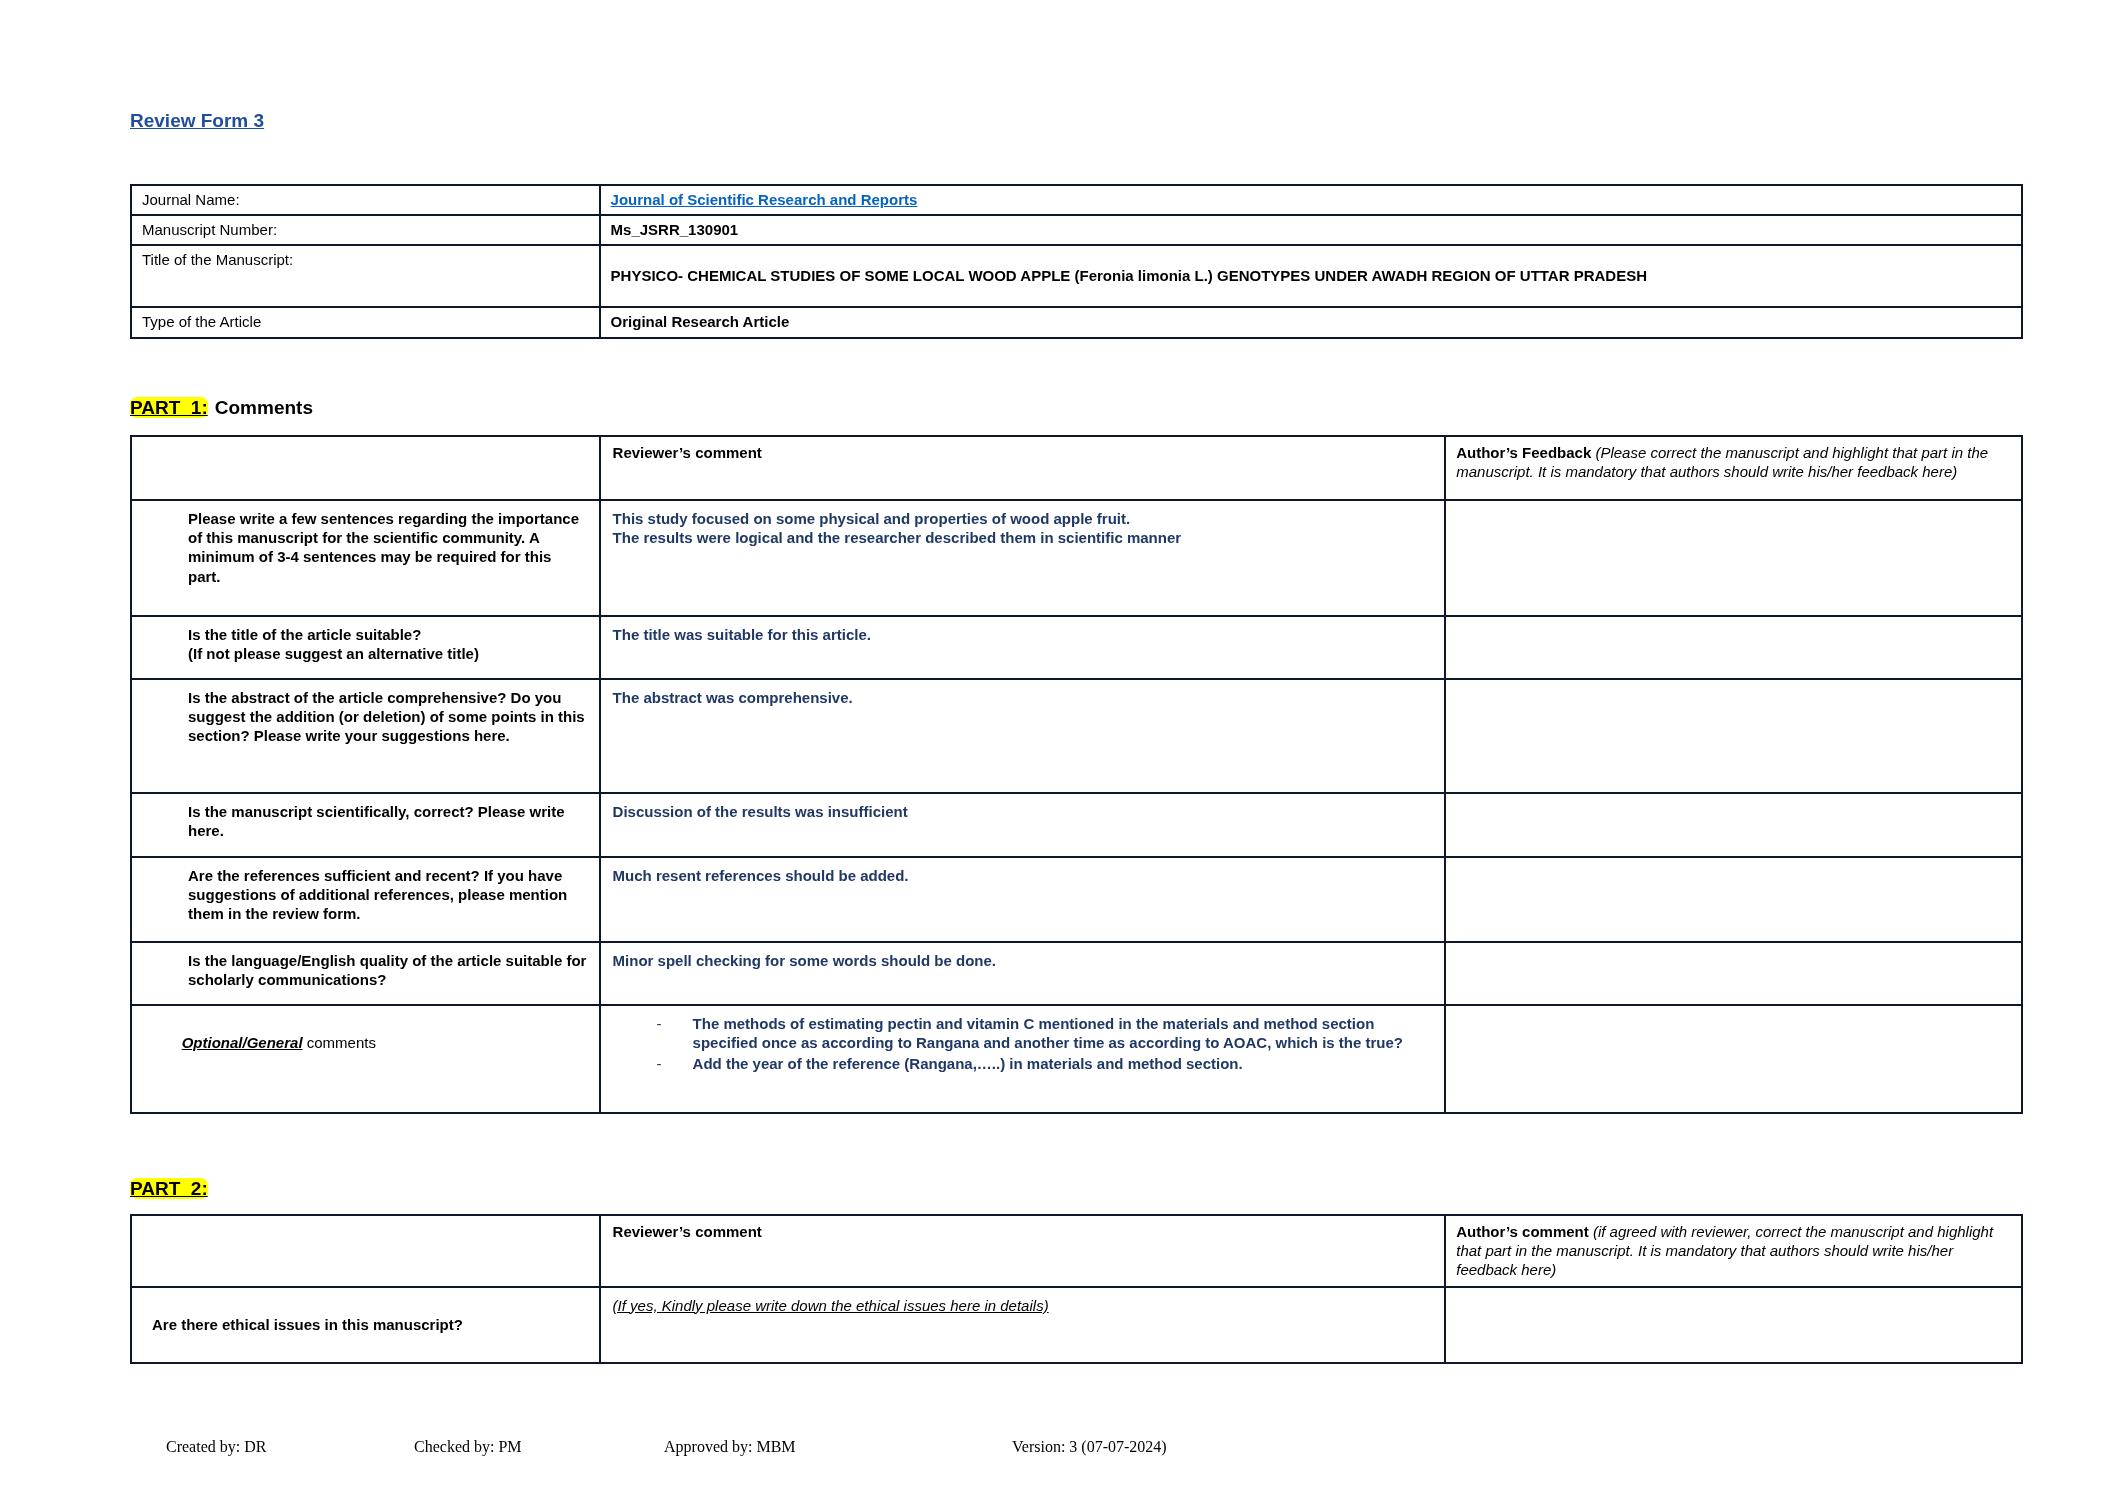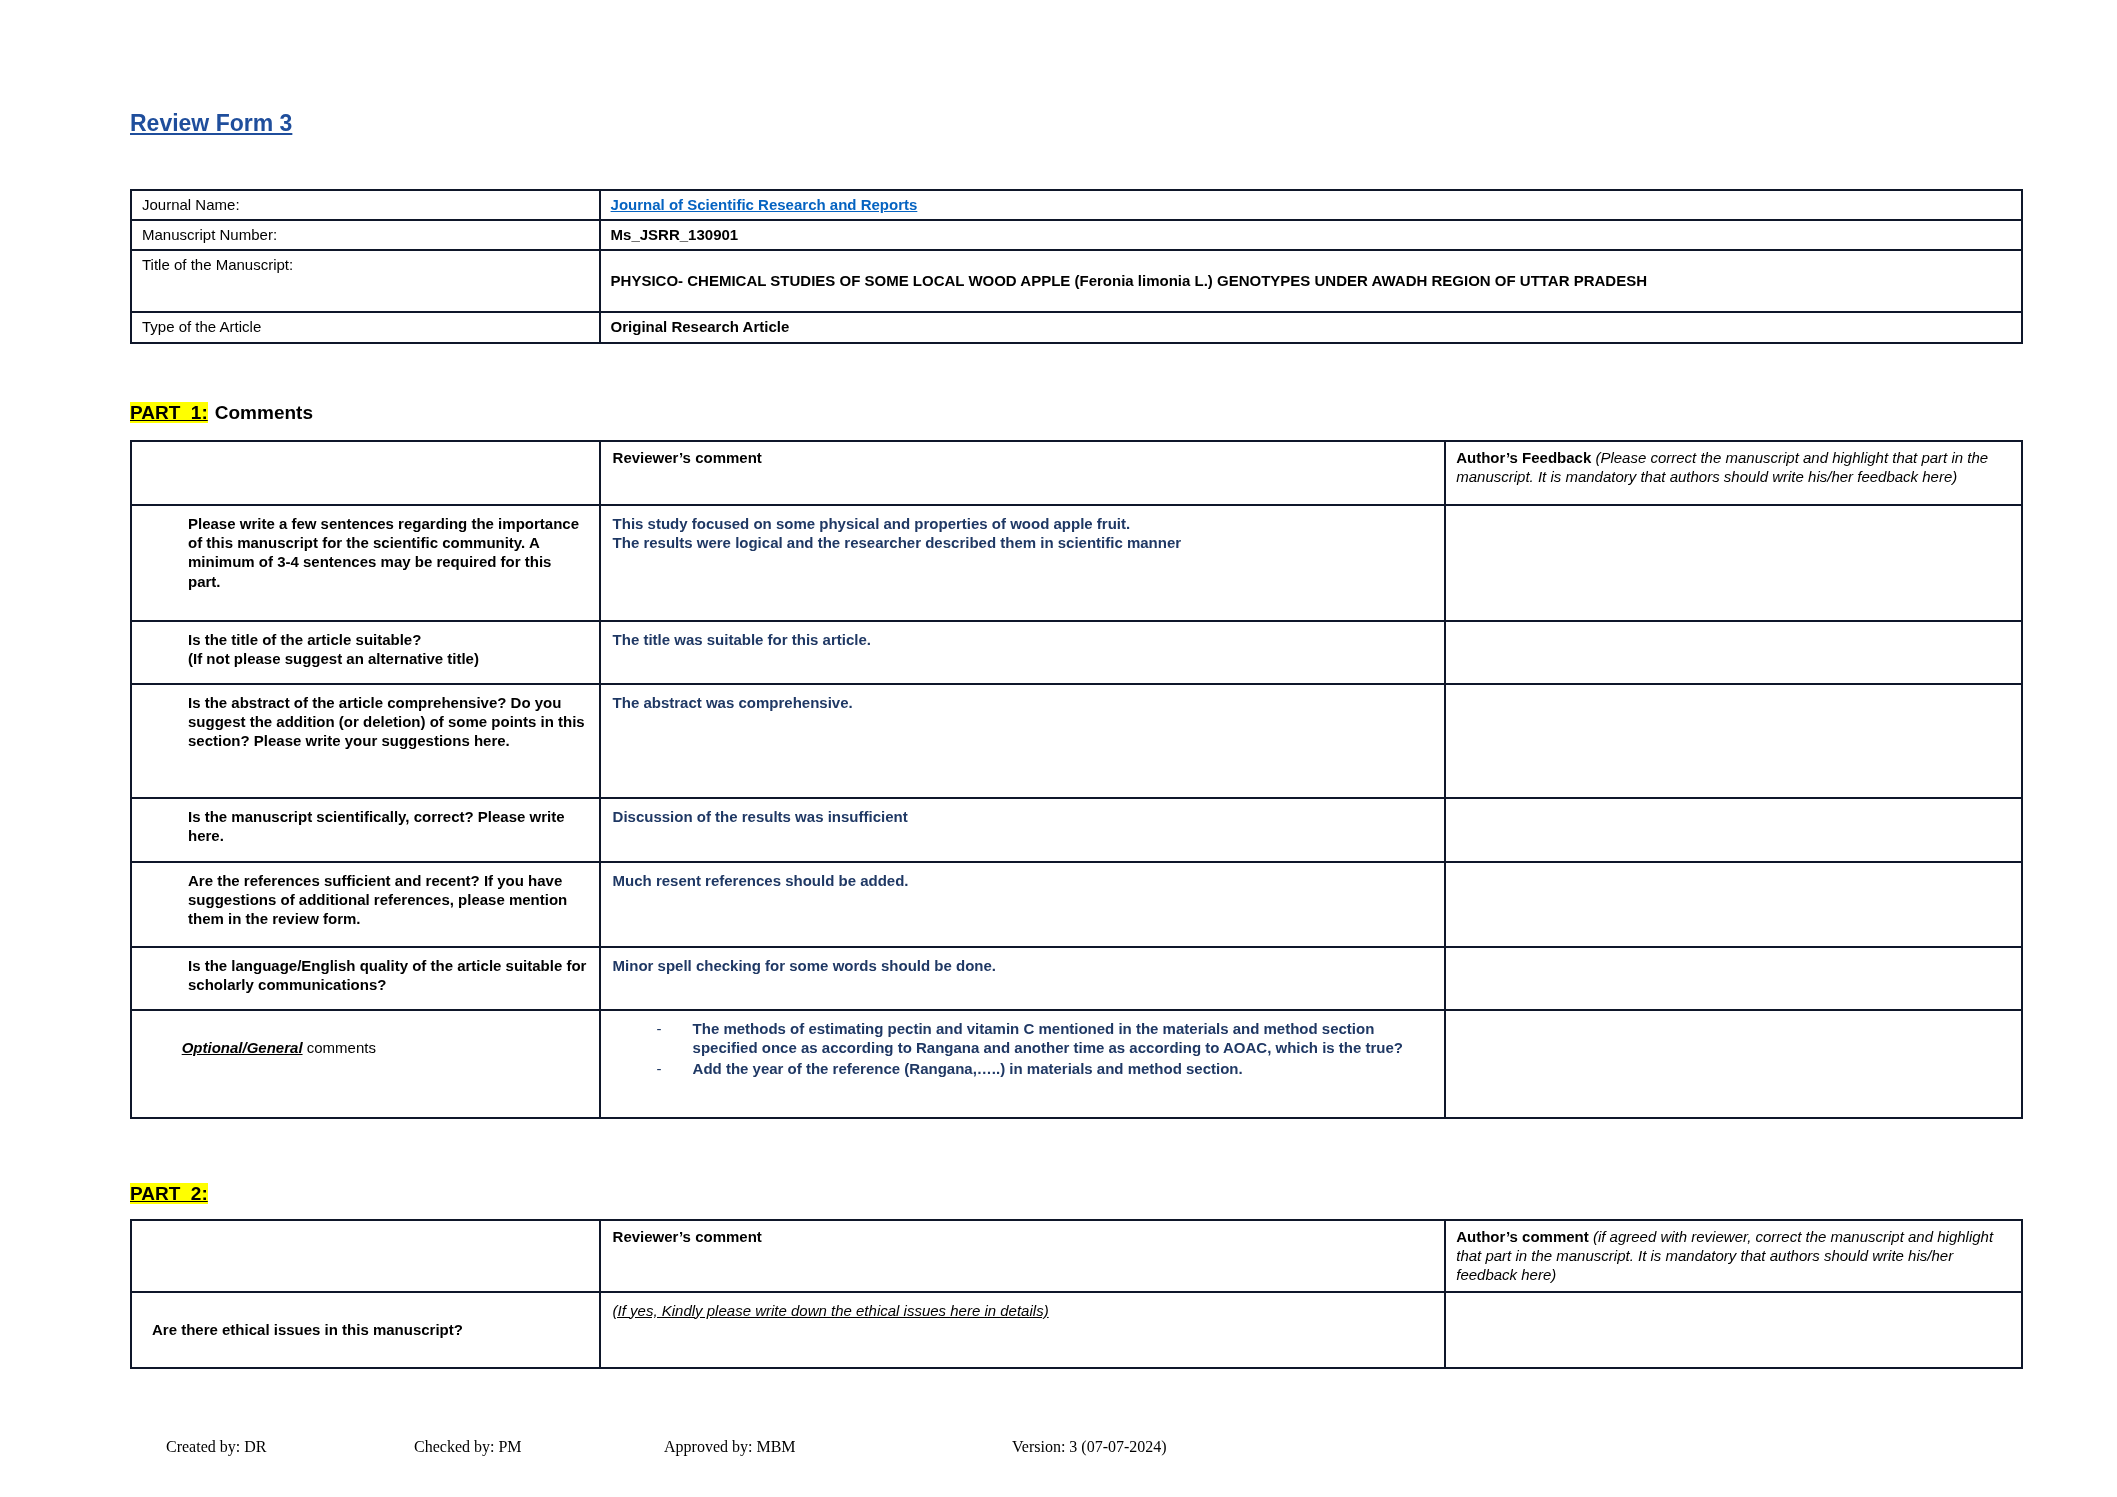--- a/index.html
+++ b/index.html
@@ -1,39 +1,39 @@
 <!DOCTYPE html>
 <html><head>
 <meta charset="utf-8">
 <style>
   * { margin:0; padding:0; box-sizing:border-box; }
   html,body { background:#ffffff; }
   body { width:2117px; height:1497px; font-family:"Liberation Sans", sans-serif; color:#000; }
   .page { position:relative; width:2117px; height:1497px; background:#fff; overflow:hidden; }
   .content { position:absolute; left:130px; top:0; width:1893px; }
 
-  .doc-title { margin-top:110px; margin-bottom:52px; font-size:23px; font-weight:bold;
+  .doc-title { margin-top:110px; margin-bottom:52px; font-size:19px; font-weight:bold;
                text-decoration:underline; color:#1F4E9C; }
 
   table { border-collapse:collapse; width:100%; table-layout:fixed; }
   td { border:2px solid #0f172a; vertical-align:top; font-size:15px; line-height:1.28; }
 
   
   .meta-table td { padding:4px 10px; }
   .meta-label { font-weight:normal; }
   .meta-value { font-weight:bold; }
   .meta-table .vmid { vertical-align:middle; }
   .doc-link { color:#0563C1; font-weight:bold; text-decoration:underline; cursor:pointer; }
   .mh30 { height:30px; } .mh60 { height:62px; } .mh31 { height:31px; }
 
   
   .part-heading { font-weight:bold; font-size:19px; }
   .ph1 { margin-top:58px; margin-bottom:16px; }
   .ph2 { margin-top:64px; margin-bottom:14px; }
-  .part-heading .hl { background:#FFFF00; text-decoration:underline; white-space:pre-wrap; }
+  .part-heading .hl { background:#FFFF00; text-decoration:underline; white-space:pre-wrap;border-radius:7px; }
   .part-heading .rest { margin-left:7px; }
 
   
   .q-cell { font-weight:bold; padding:8px 12px 8px 56px;margin-top:12px; }
   .c-cell { color:#1F3864; font-weight:bold; padding:8px 12px; }
   .f-cell { padding:8px 10px; }
   .rev-header { font-weight:bold; padding:6px 12px; }
   .auth-header { padding:6px 10px; }
   .auth-header .bold { font-weight:bold; }
   .auth-header .note { font-style:italic; font-weight:normal; white-space:pre-wrap; }

